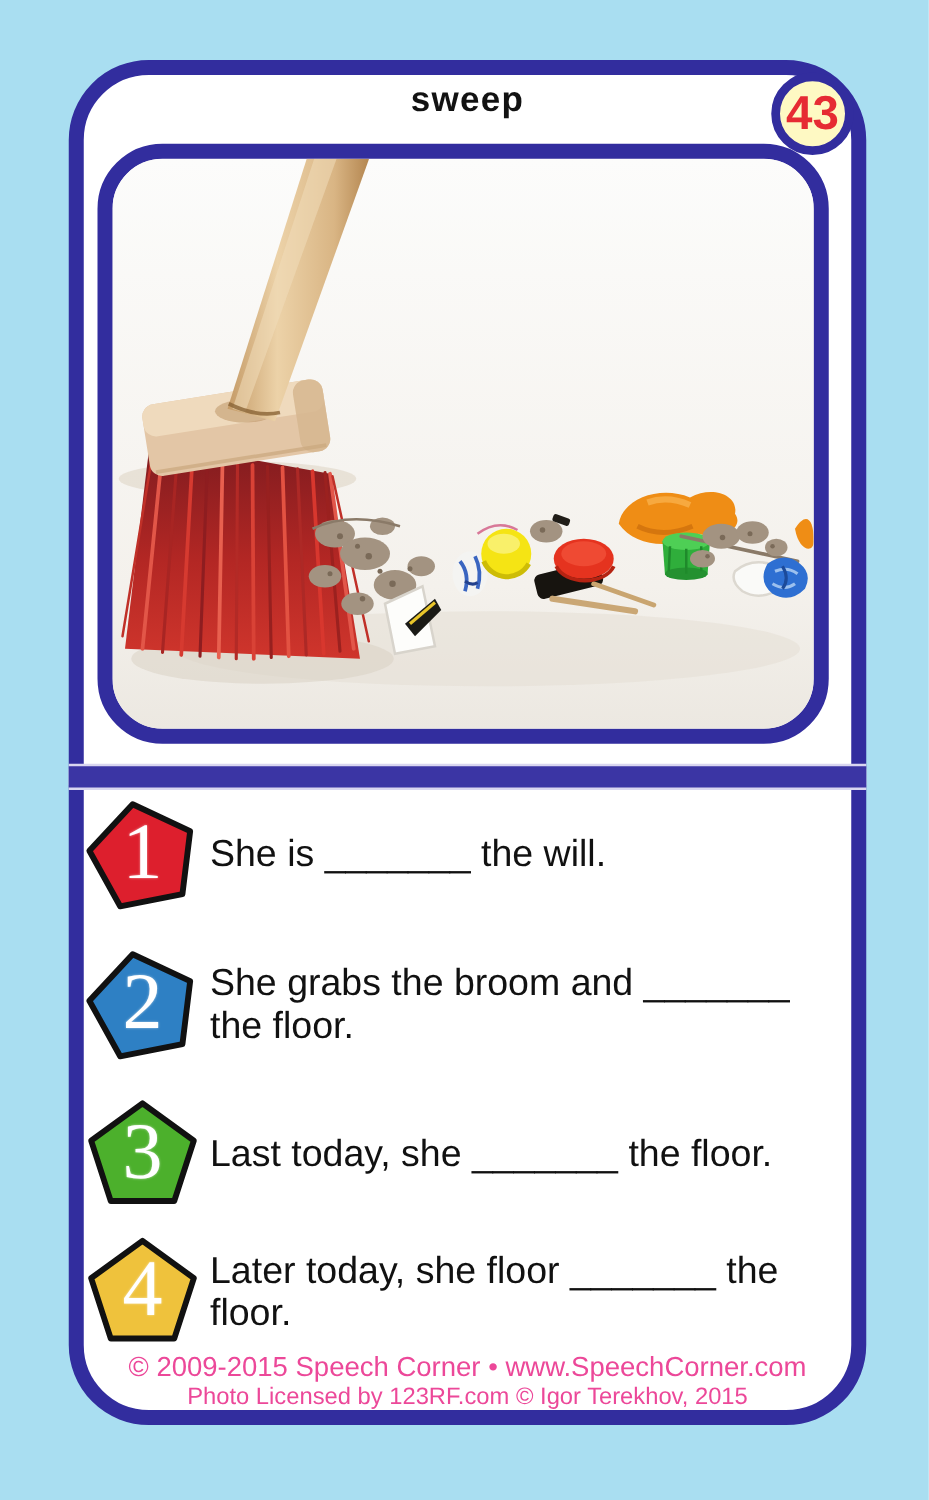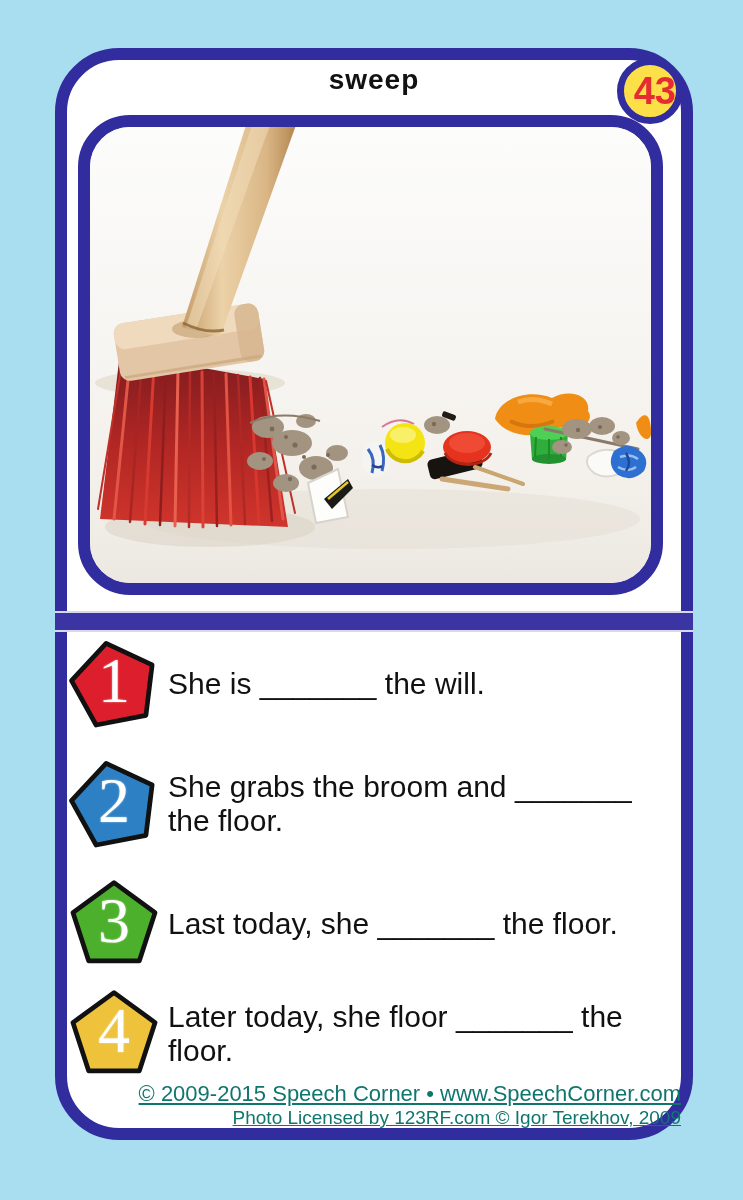--- a/index.html
+++ b/index.html
@@ -18,24 +18,24 @@
   }
   .title{
     position:absolute;top:4px;left:0;width:100%;
     text-align:center;
     font-size:28px;font-weight:bold;color:#121212;
     letter-spacing:1px;
   }
   .badge{
     position:absolute;left:550px;top:-2px;
     width:52px;height:52px;
-    background:#fde047;
+    background:#fef9c3;
     border:7px solid #322d9e;
     border-radius:50%;
-    display:flex;align-items:center;justify-content:flex-end;
+    display:flex;align-items:center;justify-content:center;
     font-size:38px;font-weight:600;
     z-index:5;
   }
   .photo-frame{
     position:absolute;left:11px;top:55px;
     width:561px;height:456px;
     border:12px solid #322d9e;
     border-radius:52px;
     overflow:hidden;
     background:#f7f5f1;
@@ -66,21 +66,21 @@
     font-size:64px;color:#ffffff;
     padding-bottom:6px;box-sizing:border-box;
     text-shadow:0 0 2px rgba(255,255,255,.6);
   }
   .sent-text{
     width:474px;
     font-size:30px;line-height:34px;color:#111111;
   }
   .footer{
     position:absolute;top:1020px;left:0;width:100%;
-    text-align:right;color:#0f766e;text-decoration:underline;
+    text-align:center;color:#ec4899;
   }
   .footer-line1{font-size:22px;line-height:27px;}
   .footer-line2{font-size:19px;line-height:22px;}
 </style>
 </head>
 <body>
 
 <div class="card">
 
   <div class="title">sweep</div>
@@ -287,16 +287,16 @@
       <svg viewBox="0 0 100 96">
         <polygon points="50,4 93.7,35.8 77,87.2 23,87.2 6.3,35.8" stroke="#111111" stroke-width="5" stroke-linejoin="round" fill="#efc23c"></polygon>
       </svg>
       <span class="pent-num">4</span>
     </div>
     <div class="sent-text">Later today, she floor _______ the floor.</div>
   </div>
 
   <div class="footer">
     <div class="footer-line1">© 2009-2015 Speech Corner • www.SpeechCorner.com</div>
-    <div class="footer-line2">Photo Licensed by 123RF.com © Igor Terekhov, 2009</div>
+    <div class="footer-line2">Photo Licensed by 123RF.com © Igor Terekhov, 2015</div>
   </div>
 
 </div>
 
 </body></html>

